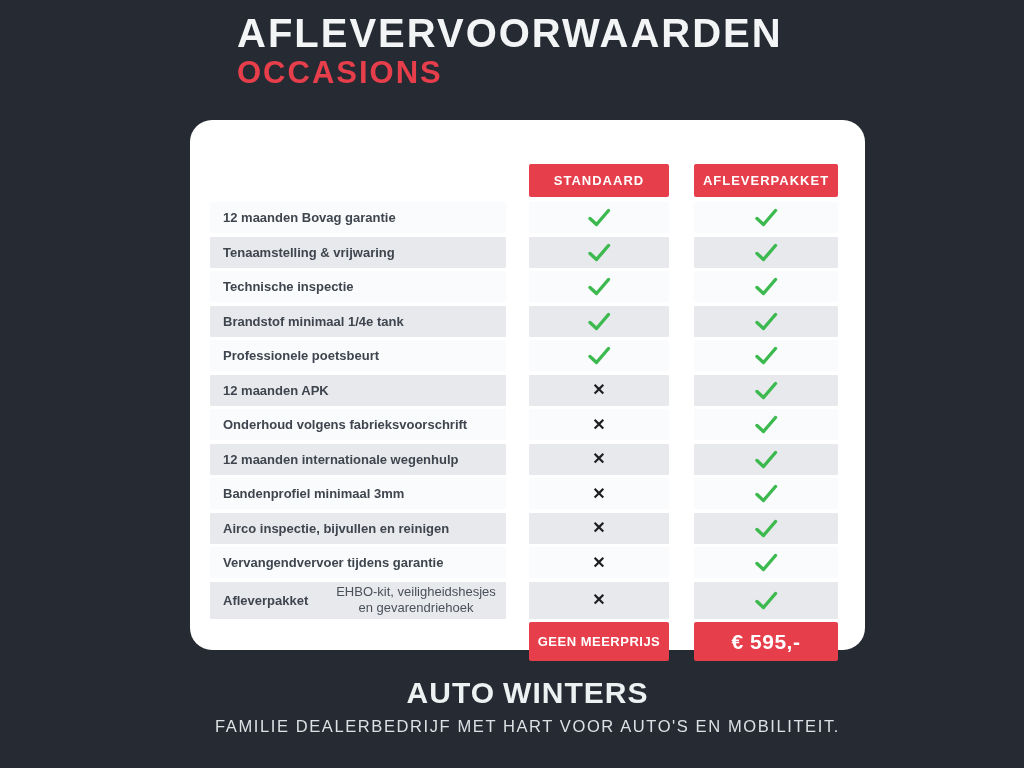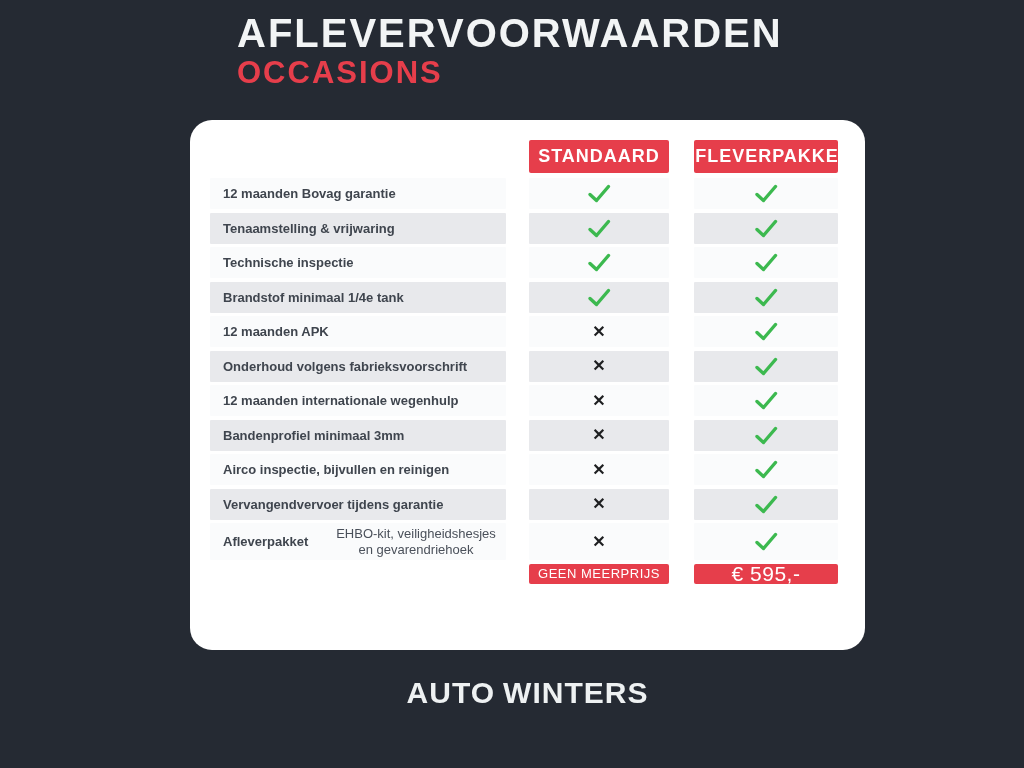--- a/index.html
+++ b/index.html
@@ -26,41 +26,41 @@
     position:absolute;left:190px;top:120px;width:675px;height:530px;
     background:#ffffff;border-radius:22px;padding:20px 27px 0 20px;
   }
   .colrow{display:flex;align-items:center;}
   .spacer-label{width:296px;margin-right:23px;flex:none;}
   .w1{width:140px;flex:none;margin-right:25px;}
   .w2{width:144px;flex:none;}
   .badge{
     background:var(--accent-red);color:#fff;height:33px;border-radius:2px;
     display:flex;align-items:center;justify-content:center;
-    font-weight:700;font-size:18px;letter-spacing:1px;
+    font-weight:700;font-size:13px;letter-spacing:1px;margin-top:24px;
   }
   .rows{margin-top:5px;}
   .row{display:flex;height:31px;margin-bottom:3.5px;}
   .row:last-child{height:37px;}
   .cell{display:flex;align-items:center;justify-content:center;border-radius:1px;}
   .label-cell{width:296px;margin-right:23px;flex:none;justify-content:flex-start;padding-left:13px;}
   .mark-1{width:140px;flex:none;margin-right:25px;}
   .mark-2{width:144px;flex:none;}
   .row:nth-child(odd) .cell{background:var(--row-light);}
   .row:nth-child(even) .cell{background:var(--row-gray);}
   .label-text{font-weight:700;font-size:13px;color:var(--label-text);white-space:nowrap;}
   .label-note{font-size:13px;color:#4a505a;text-align:center;line-height:1.2;margin-left:auto;margin-right:6px;max-width:168px;}
   .check{display:block;}
   .check path{fill:none;stroke:var(--check-green);stroke-width:3.4;stroke-linecap:round;stroke-linejoin:round;}
   .cross{font-size:16px;font-weight:700;color:var(--cross-black);line-height:1;}
 
   .price-row{display:flex;}
   .price-badge{
-    background:var(--accent-red);color:#fff;height:20px;border-radius:2px;
-    display:flex;align-items:center;justify-content:center;font-weight:400;
+    background:var(--accent-red);color:#fff;height:39px;border-radius:2px;
+    display:flex;align-items:center;justify-content:center;font-weight:700;
   }
   .price-standaard{font-size:13px;letter-spacing:.5px;}
   .price-pakket{font-size:21px;letter-spacing:.5px;}
 
   .footer{position:absolute;left:190px;top:676px;width:675px;text-align:center;}
   .brand{font-size:30px;color:#eef1f2;letter-spacing:1px;}
   .brand-first{font-weight:700;margin-right:8px;}
   .brand-second{font-weight:700;margin-top:40px;}
   .tagline{margin-top:7px;font-size:16.5px;letter-spacing:1.6px;color:#dde1e4;font-weight:400;}
 </style>
@@ -141,20 +141,36 @@
     <path d="M3 10.5 L9.5 16.5 L21.5 2.5"></path>
   </svg>
 </div>
     <div class="cell mark-cell mark-2">
   <svg class="check" width="24" height="19" viewBox="0 0 24 19">
     <path d="M3 10.5 L9.5 16.5 L21.5 2.5"></path>
   </svg>
 </div>
   </div>
 
+  <div class="row">
+    <div class="cell label-cell">
+      <span class="label-text">Professionele poetsbeurt</span>
+
+    </div>
+    <div class="cell mark-cell mark-1">
+  <svg class="check" width="24" height="19" viewBox="0 0 24 19">
+    <path d="M3 10.5 L9.5 16.5 L21.5 2.5"></path>
+  </svg>
+</div>
+    <div class="cell mark-cell mark-2">
+  <svg class="check" width="24" height="19" viewBox="0 0 24 19">
+    <path d="M3 10.5 L9.5 16.5 L21.5 2.5"></path>
+  </svg>
+</div>
+  </div>
 
   <div class="row">
     <div class="cell label-cell">
       <span class="label-text">12 maanden APK</span>
 
     </div>
     <div class="cell mark-cell mark-1">
   <span class="cross">✕</span>
 </div>
     <div class="cell mark-cell mark-2">
@@ -259,13 +275,14 @@
     <div class="spacer-label"></div>
     <div class="price-badge price-standaard w1">GEEN MEERPRIJS</div>
     <div class="price-badge price-pakket w2">€ 595,-</div>
   </div>
 </div>
 
 <div class="footer">
   <div class="brand">
     <span class="brand-first">AUTO</span><span class="brand-second">WINTERS</span>
   </div>
+  <div class="tagline">FAMILIE DEALERBEDRIJF MET HART VOOR AUTO'S EN MOBILITEIT.</div>
 </div>
 
 </body></html>

